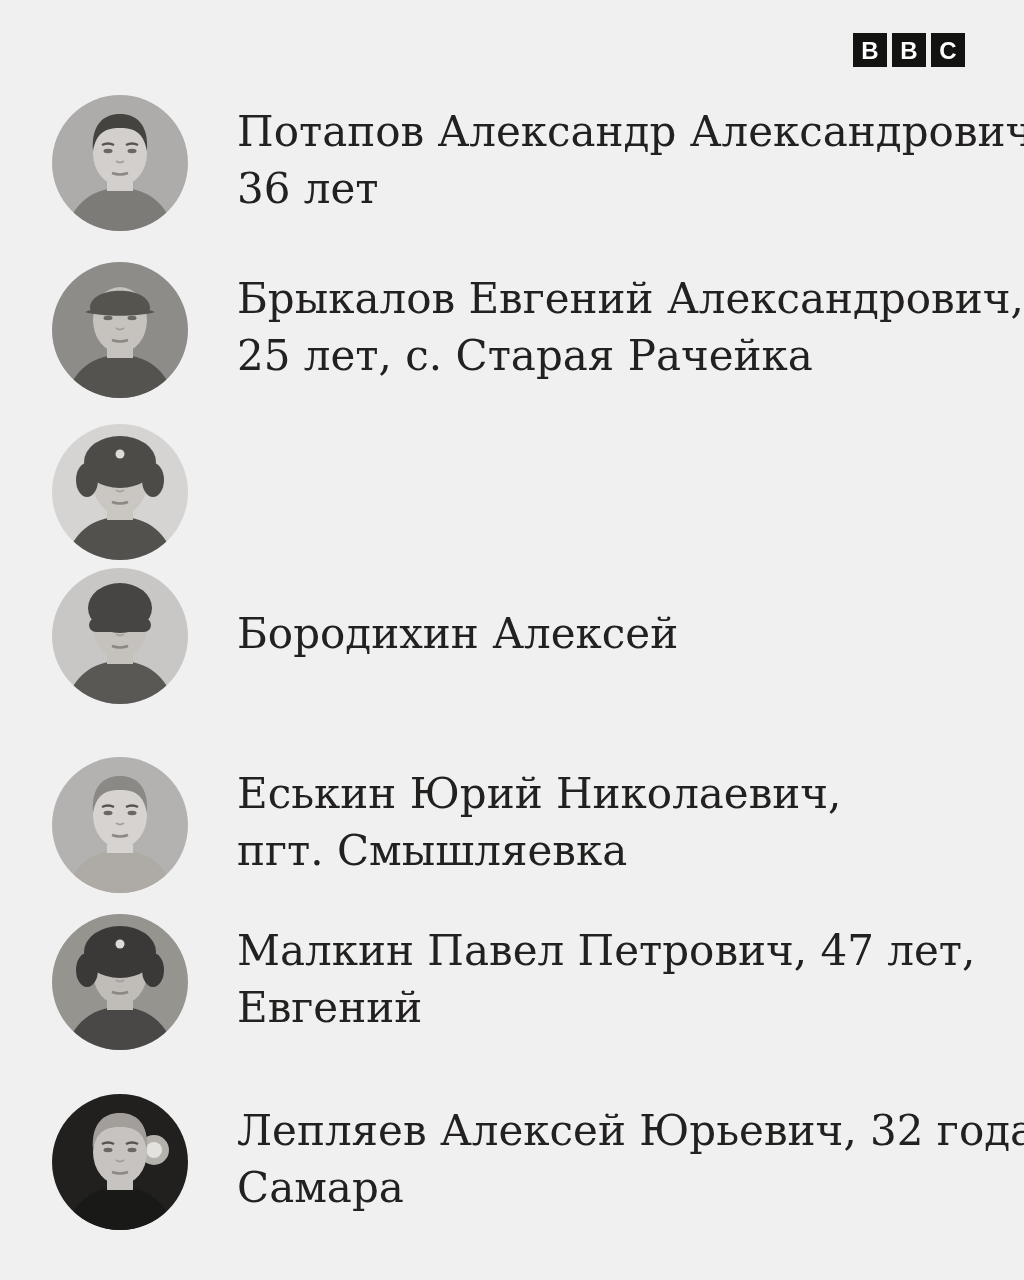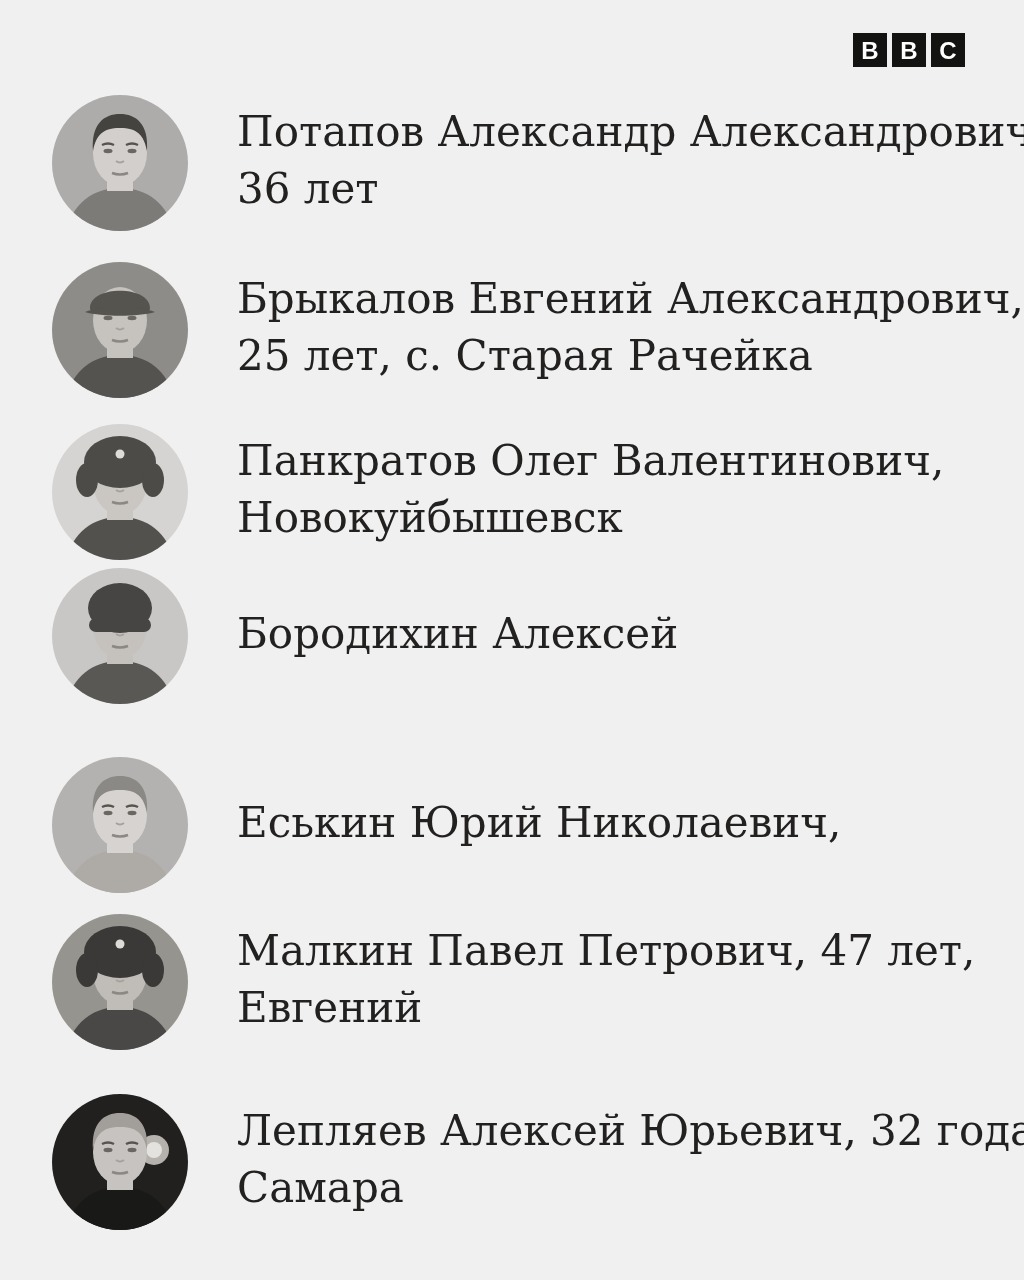--- a/index.html
+++ b/index.html
@@ -118,24 +118,20 @@
             <path d="M74 50 Q80 47 86 50" stroke="#57544f" stroke-width="2.5" fill="none"></path>
             <path d="M64 66 Q68 69 72 66" stroke="#a5a29e" stroke-width="2" fill="none"></path>
             <path d="M60 78 Q68 81 76 78" stroke="#8b8884" stroke-width="2.5" fill="none"></path>
             <ellipse cx="68" cy="38" rx="36" ry="26" fill="#4d4b48"></ellipse>
             <ellipse cx="35" cy="56" rx="11" ry="17" fill="#4d4b48"></ellipse>
             <ellipse cx="101" cy="56" rx="11" ry="17" fill="#4d4b48"></ellipse>
             <circle cx="68" cy="30" r="4.5" fill="#dedcd8"></circle>
           </g>
         </svg>
       </div>
-    <div class="text">
-      <div class="line">Панкратов Олег Валентинович,</div>
-      <div class="line">Новокуйбышевск</div>
-    </div>
   </div>
 
   <div class="row r4">
     <div class="avatar">
         <svg viewBox="0 0 136 136" width="136" height="136">
           <clipPath id="clip3">
             <circle cx="68" cy="68" r="68"></circle>
           </clipPath>
           <g clip-path="url(#clip3)">
             <rect width="136" height="136" fill="#c9c7c5"></rect>
@@ -175,20 +171,21 @@
             <path d="M50 50 Q56 47 62 50" stroke="#57544f" stroke-width="2.5" fill="none"></path>
             <path d="M74 50 Q80 47 86 50" stroke="#57544f" stroke-width="2.5" fill="none"></path>
             <path d="M64 66 Q68 69 72 66" stroke="#a5a29e" stroke-width="2" fill="none"></path>
             <path d="M60 78 Q68 81 76 78" stroke="#8b8884" stroke-width="2.5" fill="none"></path>
             <path d="M41 56 C39 29 52 19 68 19 C84 19 97 29 95 56 C92 40 85 33 68 33 C51 33 44 40 41 56 Z" fill="#8b8986"></path>
           </g>
         </svg>
       </div>
     <div class="text">
       <div class="line">Еськин Юрий Николаевич,</div>
+      <div class="line">пгт. Смышляевка</div>
     </div>
   </div>
 
   <div class="row r6">
     <div class="avatar">
         <svg viewBox="0 0 136 136" width="136" height="136">
           <clipPath id="clip5">
             <circle cx="68" cy="68" r="68"></circle>
           </clipPath>
           <g clip-path="url(#clip5)">

